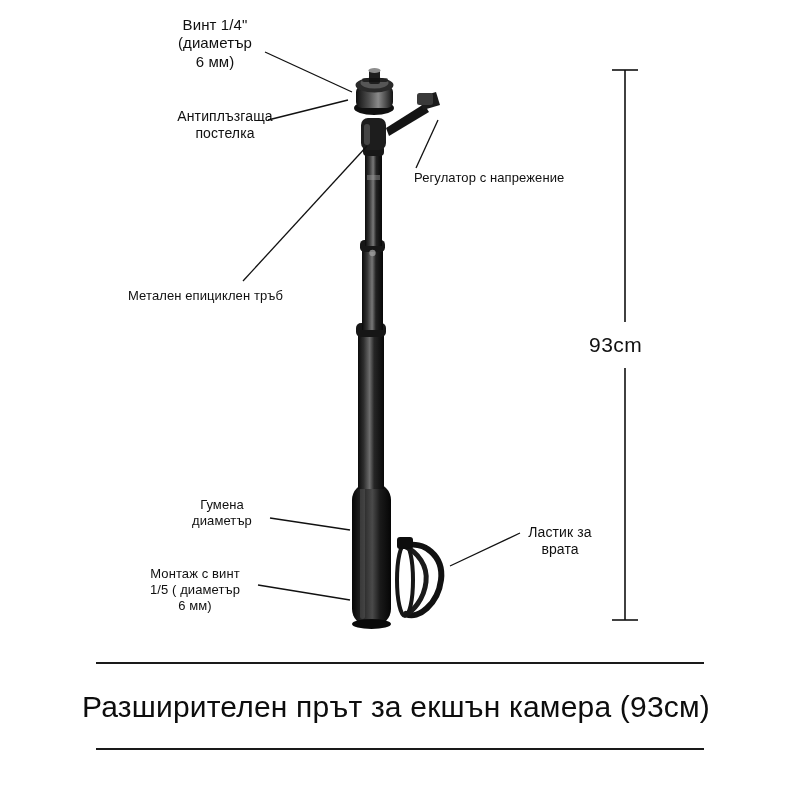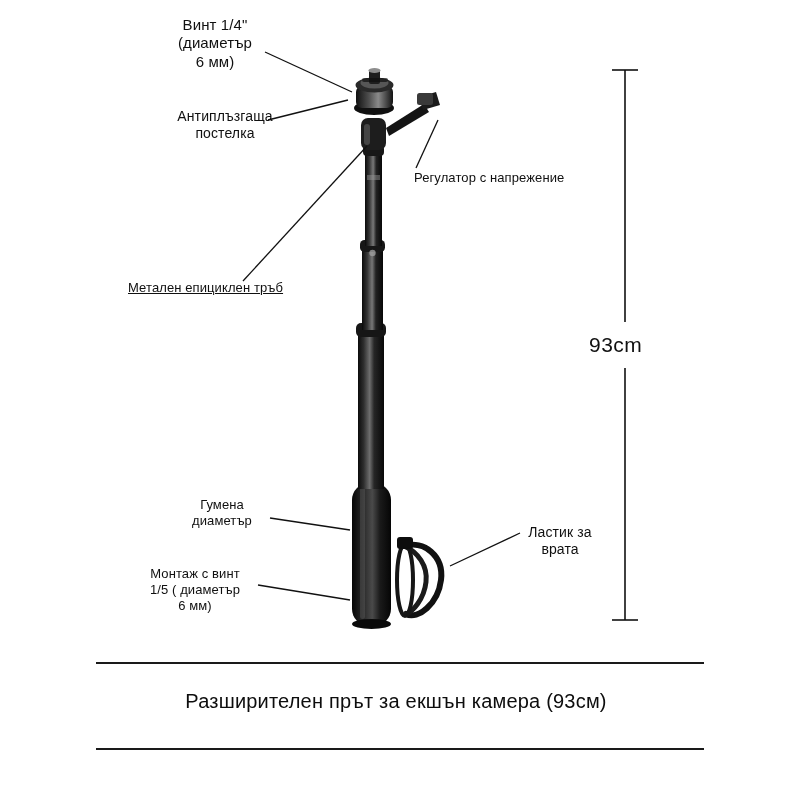--- a/index.html
+++ b/index.html
@@ -37,21 +37,21 @@
     font-size: 21px;
     color: #111111;
     letter-spacing: 0.5px;
   }
 
   .caption {
     position: absolute;
     left: 0;
     width: 792px;
     text-align: center;
-    font-size: 20px;
+    font-size: 30px;
     color: #0d0d0d;
     letter-spacing: 0.2px;
   }
 
   .rule {
     position: absolute;
     height: 2px;
     background: #1a1a1a;
   }
 
@@ -169,21 +169,21 @@
 
   <div class="label lg" style="left:150px; top:16px; width:130px;">Винт 1/4"
 (диаметър
 6 мм)</div>
 
   <div class="label xs" style="left:176px; top:108px; width:98px;">Антиплъзгаща
 постелка</div>
 
   <div class="label md left" style="left:414px; top:170px; width:220px;">Регулатор с напрежение</div>
 
-  <div class="label md left" style="left:128px; top:280px; width:210px;text-decoration:underline;">Метален епициклен тръб</div>
+  <div class="label md left" style="left:128px; top:288px; width:210px;">Метален епициклен тръб</div>
 
   <div class="label md" style="left:172px; top:497px; width:100px;">Гумена
 диаметър</div>
 
   <div class="label md" style="left:130px; top:566px; width:130px;">Монтаж с винт
 1/5 ( диаметър
 6 мм)</div>
 
   <div class="label xs" style="left:520px; top:524px; width:80px;text-align:center;">Ластик за врата</div>
 

